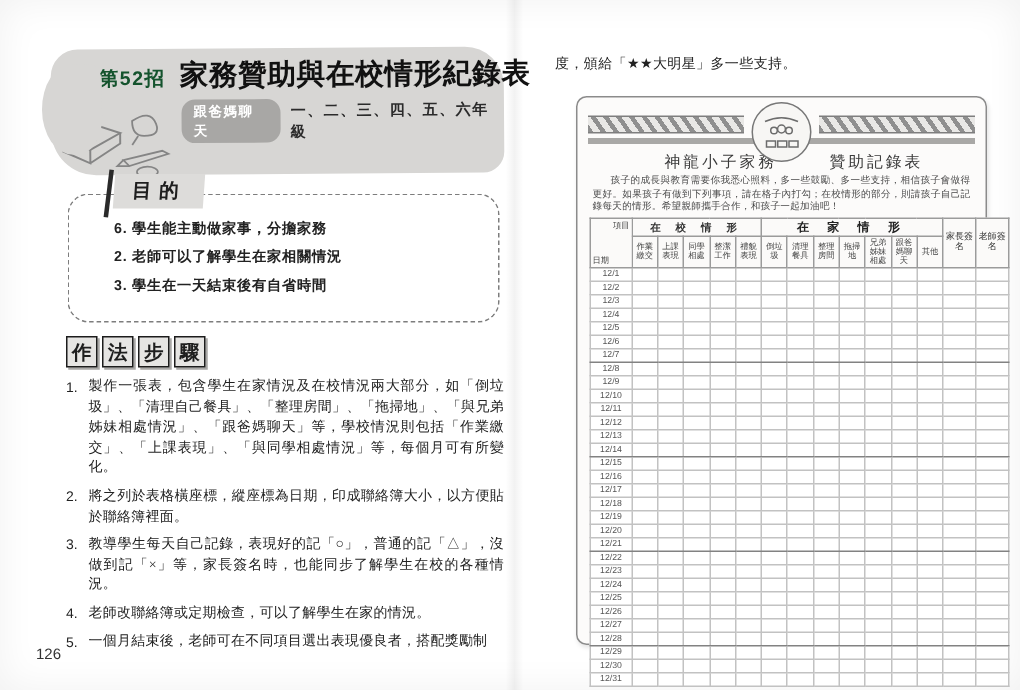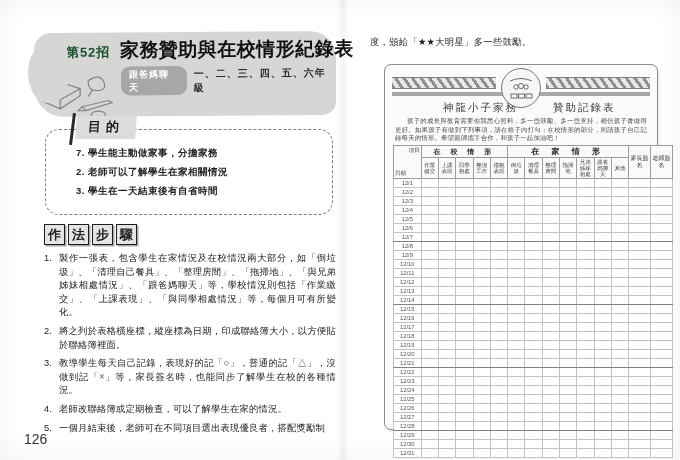--- a/index.html
+++ b/index.html
@@ -41,21 +41,21 @@
   .step-char{width:19px;height:19px;border:1.6px solid #1c1c1c;background:#e6e5e3;
     box-shadow:1.5px 1.5px 0 #a9a8a6;display:flex;align-items:center;justify-content:center;
     font-size:13px;font-weight:800;}
   .steps-list{position:absolute;left:44px;top:252px;width:292px;}
   .step-item{display:flex;margin-bottom:5px;}
   .step-num{width:15px;flex:0 0 15px;font-size:9.3px;line-height:13.6px;color:#222;}
   .step-text{flex:1;font-size:9.3px;line-height:13.6px;color:#222;text-align:justify;letter-spacing:.2px;font-family:Liberation Serif, serif;}
 
   .footer{position:absolute;top:431px;display:flex;align-items:baseline;}
   .footer-left{left:24px;}
-  .pagenum{font-size:14px;color:#333;}
+  .pagenum{font-size:10px;color:#333;}
   .footer-text{font-size:8px;color:#333;letter-spacing:.5px;}
   .footer-left .footer-text{margin-left:14px;}
 
   
   .cont-text{position:absolute;left:30px;top:36px;font-size:9.3px;color:#222;letter-spacing:.3px;}
   .form{position:absolute;left:44px;top:64px;width:272px;height:364px;
     border:1.3px solid #8b8b8b;border-radius:7px;background:#fcfbfa;
     box-shadow:1px 2px 3px rgba(0,0,0,0.10);}
   .band{position:absolute;top:12px;height:10px;border-top:1.5px solid #7e7e7e;border-bottom:1.5px solid #7e7e7e;
     background:repeating-linear-gradient(55deg,#8f8f8f 0 3px,#e9e8e6 3px 7px);}
@@ -108,21 +108,21 @@
       <div class="grade-row">
         <span class="grade-pill">跟爸媽聊天</span>
         <span class="grades">一、二、三、四、五、六年級</span>
       </div>
     </div>
 
     <div class="purpose-pole"></div>
     <div class="purpose-tag">目的</div>
     <div class="purpose-box">
       <div class="purpose-list">
-          <div class="purpose-item">7. 學生能主動做家事，分擔家務</div>
+          <div class="purpose-item">6. 學生能主動做家事，分擔家務</div>
           <div class="purpose-item">2. 老師可以了解學生在家相關情況</div>
           <div class="purpose-item">3. 學生在一天結束後有自省時間</div>
         </div>
     </div>
 
     <div class="steps-header">
         <span class="step-char">作</span>
         <span class="step-char">法</span>
         <span class="step-char">步</span>
         <span class="step-char">驟</span>
@@ -152,21 +152,21 @@
 
     <div class="footer footer-left">
       <span class="pagenum">126</span>
     </div>
   </div>
 
   <div class="gutter"></div>
 
   <div class="page right">
 
-    <div class="cont-text">度，頒給「★★大明星」多一些鼓勵。</div>
+    <div class="cont-text">度，頒給「★★大明星」多一些支持。</div>
 
     <div class="form">
       <div class="band band-l"></div>
       <div class="band band-r"></div>
       <div class="band2"></div>
       <div class="badge">
         <svg width="38" height="38" viewBox="0 0 38 38">
           <path d="M8 12 q11 -5 22 0" stroke="#6c6c6c" stroke-width="1" fill="none"></path>
           <circle cx="14" cy="18" r="2.2" stroke="#6c6c6c" stroke-width="1" fill="none"></circle>
           <circle cx="19" cy="17" r="2.6" stroke="#6c6c6c" stroke-width="1" fill="none"></circle>

